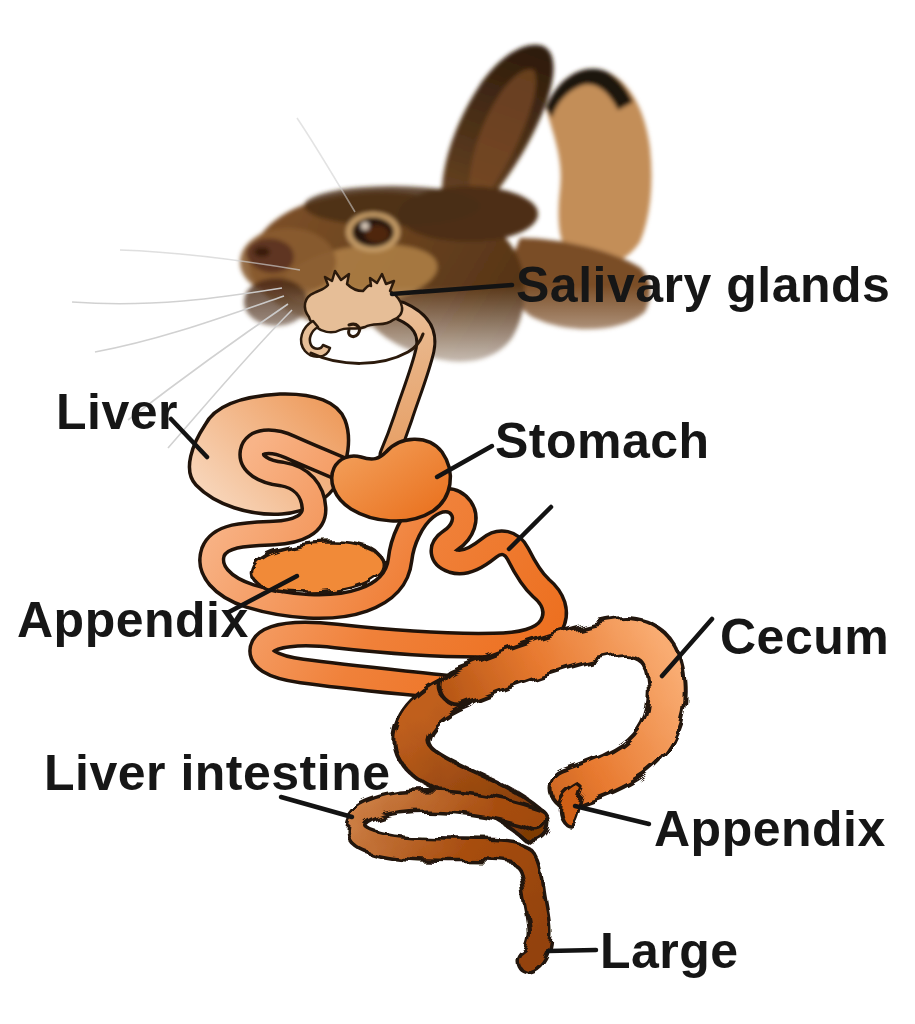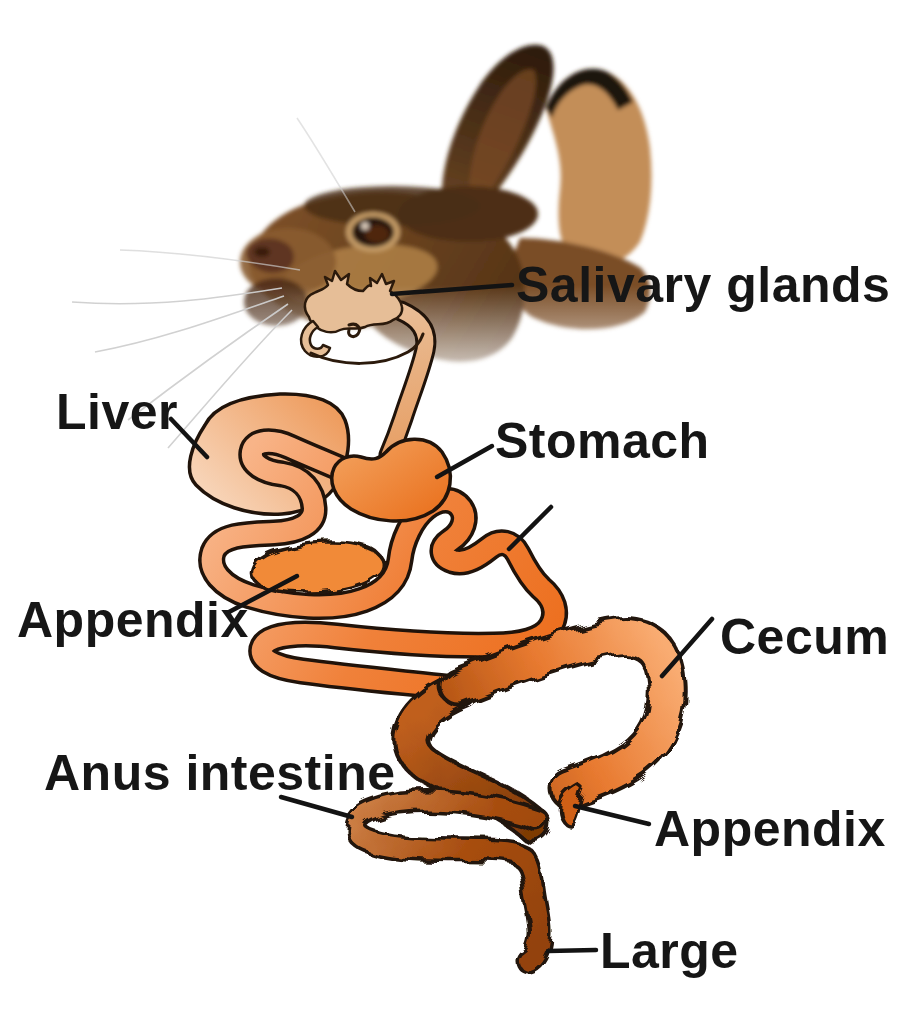--- a/index.html
+++ b/index.html
@@ -174,16 +174,16 @@
     <line class="leader" x1="575" y1="806" x2="649" y2="824"></line>
     <line class="leader" x1="548" y1="951" x2="596" y2="950"></line>
   </g>
 </svg>
 
 <div class="lbl" style="left:516px;top:260px;">Salivary glands</div>
 <div class="lbl" style="left:56px;top:387px;">Liver</div>
 <div class="lbl" style="left:495px;top:416px;">Stomach</div>
 <div class="lbl" style="left:17px;top:595px;">Appendix</div>
 <div class="lbl" style="left:720px;top:592px;margin-top:20px;">Cecum</div>
-<div class="lbl" style="left:44px;top:748px;">Anus intestine</div>
+<div class="lbl" style="left:44px;top:748px;">Liver intestine</div>
 <div class="lbl" style="left:654px;top:796px;margin-top:8px;">Appendix</div>
 <div class="lbl" style="left:600px;top:926px;">Large</div>
 </div>
 
 </body></html>

